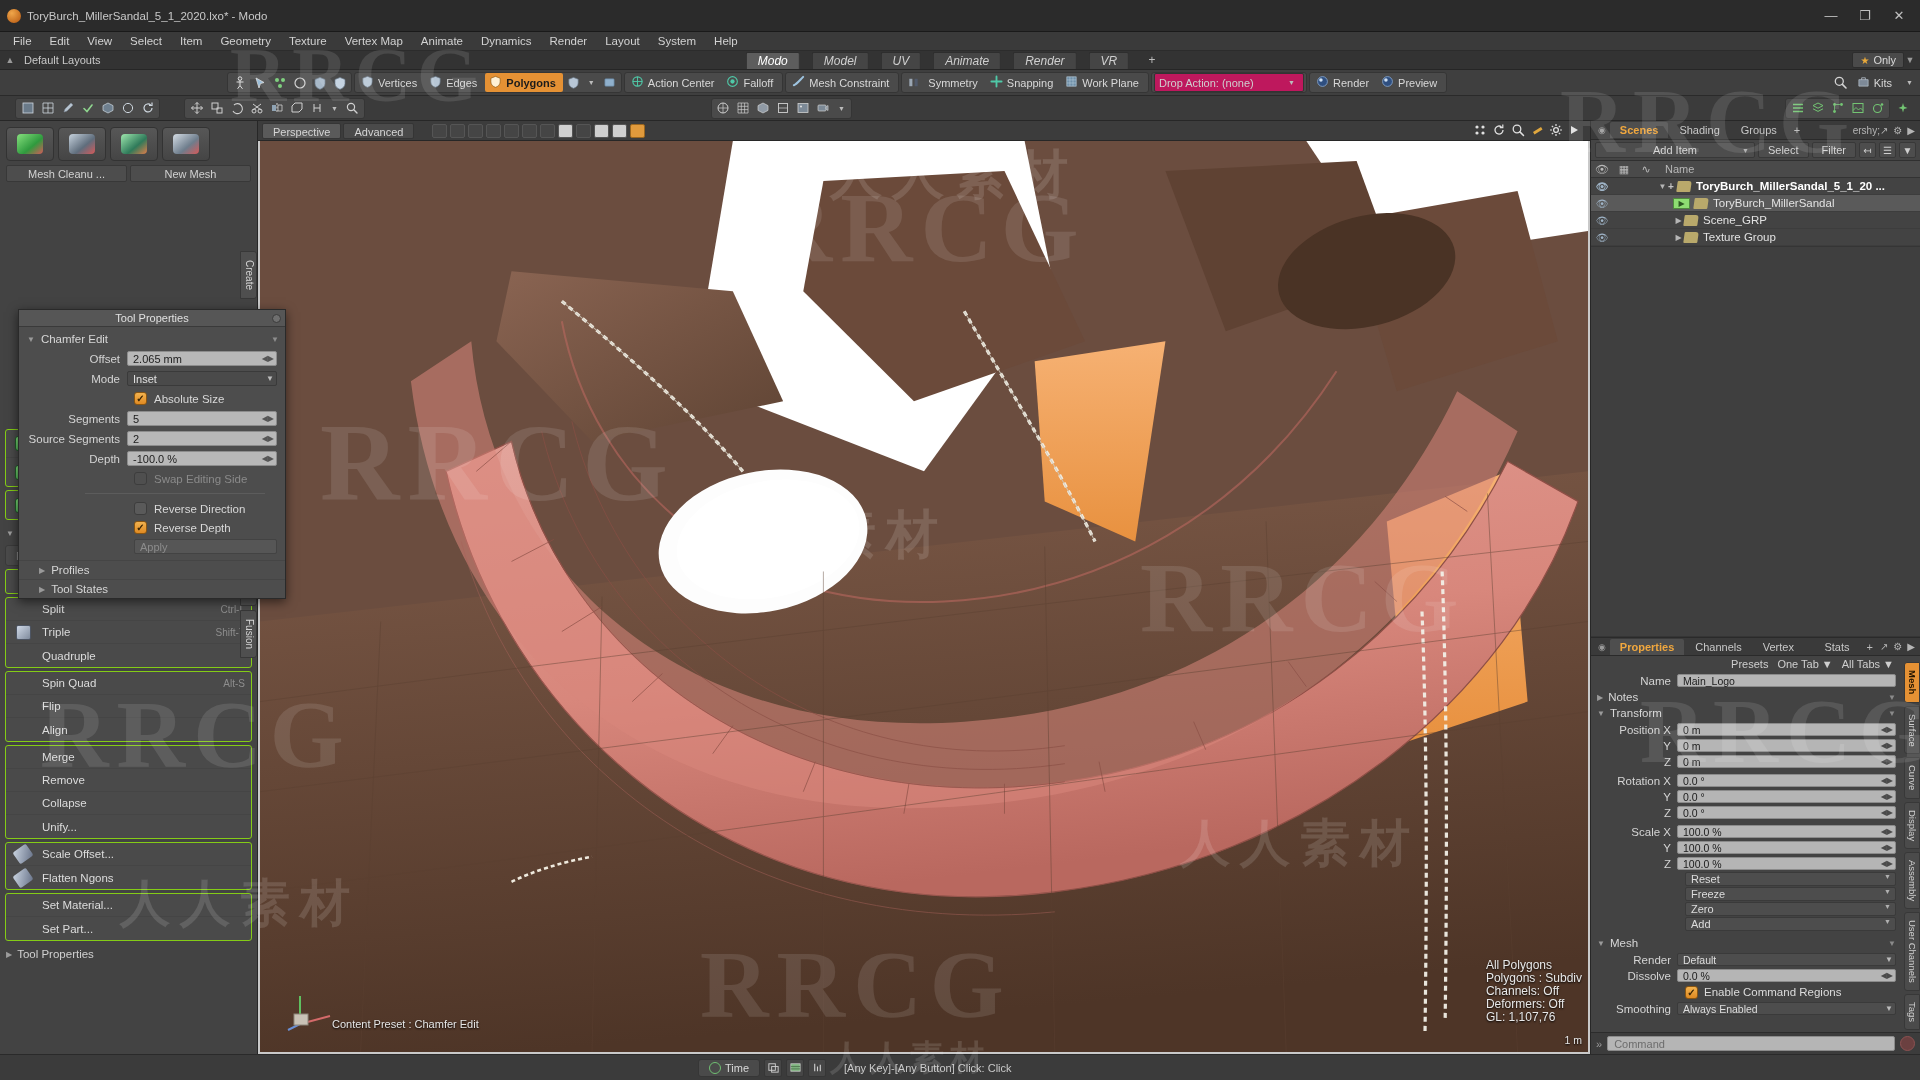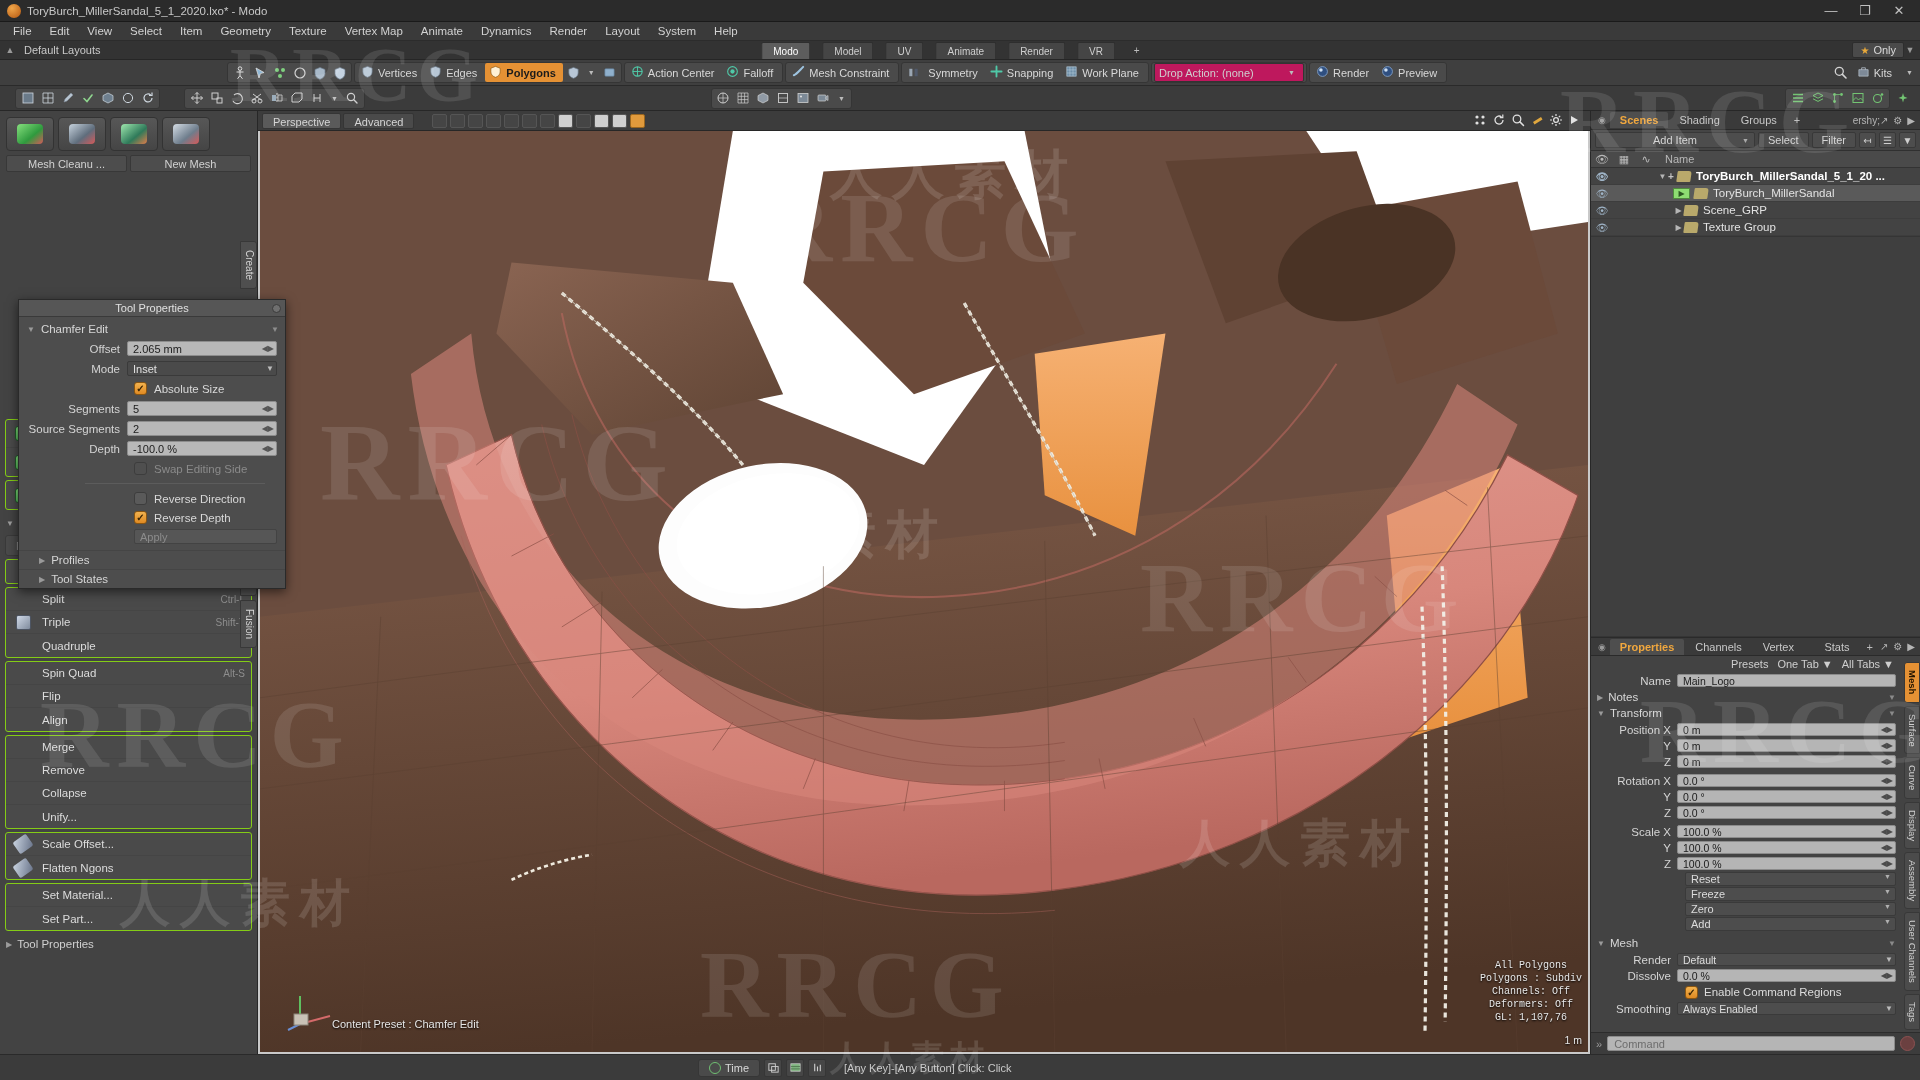--- a/index.html
+++ b/index.html
@@ -7,21 +7,21 @@
     width:1920px; height:1080px; overflow:hidden;
     background:#3c3c3c;
     font-family:"Liberation Sans", sans-serif;
     font-size:12px; color:#cfcfcf;
     -webkit-font-smoothing:antialiased;
   }
   .app { position:relative; width:1920px; height:1080px; display:flex; flex-direction:column; }
 
   
   .titlebar {
-    height:22px; background:#2b2b2b; display:flex; align-items:center;
+    height:32px; background:#2b2b2b; display:flex; align-items:center;
     padding:0 4px; flex:none; border-bottom:1px solid #1a1a1a;
   }
   .tb-ico { width:14px;height:14px;border-radius:50%;
      background:radial-gradient(circle at 35% 30%, #f0a64a, #b4560f);
      margin:0 6px 0 3px; flex:none; }
   .tb-title { font-size:11.5px; color:#c8c8c8; white-space:nowrap; }
   .tb-spacer { flex:1; }
   .tb-btn { width:34px;height:22px; display:flex;align-items:center;justify-content:center;
      color:#c0c0c0;font-size:13px; }
 
@@ -31,23 +31,23 @@
   .menubar .mi { padding:0 9px; line-height:19px; font-size:11.5px; color:#d2d2d2; }
 
   
   .layoutrow { height:19px; background:#333; display:flex; align-items:center;
      flex:none; border-bottom:1px solid #262626; position:relative; }
   .lr-left { display:flex; align-items:center; padding-left:4px; }
   .lr-arrow { width:12px;text-align:center;color:#9a9a9a;font-size:9px; }
   .lr-label { font-size:11px;color:#c9c9c9; padding:0 8px; }
   .lr-center { position:absolute; left:50%; transform:translateX(-50%);
      display:flex; align-items:center; height:19px; }
-  .ltab { padding:0 11px; line-height:17px; height:17px; font-size:10px;
+  .ltab { padding:0 11px; line-height:17px; height:17px; font-size:12px;
      color:#cfcfcf; background:#454545; margin-right:12px; border-radius:2px 2px 0 0;
-     border:1px solid #2e2e2e; border-bottom:none; }
+     border:1px solid #2e2e2e; border-bottom:none;font-style:italic; }
   .ltab.active { background:#5d5d5d; color:#fff; }
   .ltab.plus { padding:0 7px; background:transparent; border:none; color:#bdbdbd;}
   .lr-right { margin-left:auto; display:flex; align-items:center; padding-right:4px; }
   .only-btn { display:flex;align-items:center;gap:4px; font-size:11px;color:#d9d9d9;
      background:#4a4a4a;border:1px solid #2d2d2d;border-radius:2px;padding:1px 7px; }
   .star { color:#e9a93a; font-size:10px; }
 
   
   .maintoolbar { height:26px; background:#3f3f3f; display:flex; align-items:center;
      flex:none; border-bottom:1px solid #2a2a2a; padding:0 3px; gap:2px; }
@@ -166,22 +166,22 @@
   .vtabbtn.on { background:#5a5a5a; }
   .vp-overicons { margin-left:16px; display:flex; gap:3px; align-items:center; }
   .miniic { width:15px;height:14px; border:1px solid #555; border-radius:2px;
      background:#454545; }
   .miniic.or { background:#e09a3c; border-color:#9a661f; }
   .miniic.wh { background:#cfcfcf; }
   .vp-right { margin-left:auto; display:flex; gap:5px; align-items:center;
      padding-right:6px; color:#d9d9d9; font-size:11px; }
   .viewport { flex:1; position:relative; overflow:hidden; background:#6b4d3f;
      border:2px solid #c9c9c9; border-top:none; }
-  .vp-stats { position:absolute; right:6px; bottom:28px; text-align:center;
-     font-size:10px; color:#e8e8e8; line-height:13px; text-shadow:0 1px 2px #000;font-family:Liberation Mono, monospace; }
+  .vp-stats { position:absolute; right:6px; bottom:28px; text-align:left;
+     font-size:12px; color:#e8e8e8; line-height:13px; text-shadow:0 1px 2px #000; }
   .vp-preset { position:absolute; left:72px; bottom:22px; font-size:11px;
      color:#e6e6e6; text-shadow:0 1px 2px #000; }
   .vp-scale { position:absolute; right:6px; bottom:6px; font-size:10.5px;
      color:#e6e6e6; text-shadow:0 1px 2px #000; }
   .gizmo { position:absolute; left:26px; bottom:20px; width:54px;height:46px; }
 
   
   .rightpanel { width:330px; flex:none; background:#434343; border-left:1px solid #272727;
      display:flex; flex-direction:column; }
   .rp-tabs { height:19px; background:#3a3a3a; display:flex; align-items:center;

